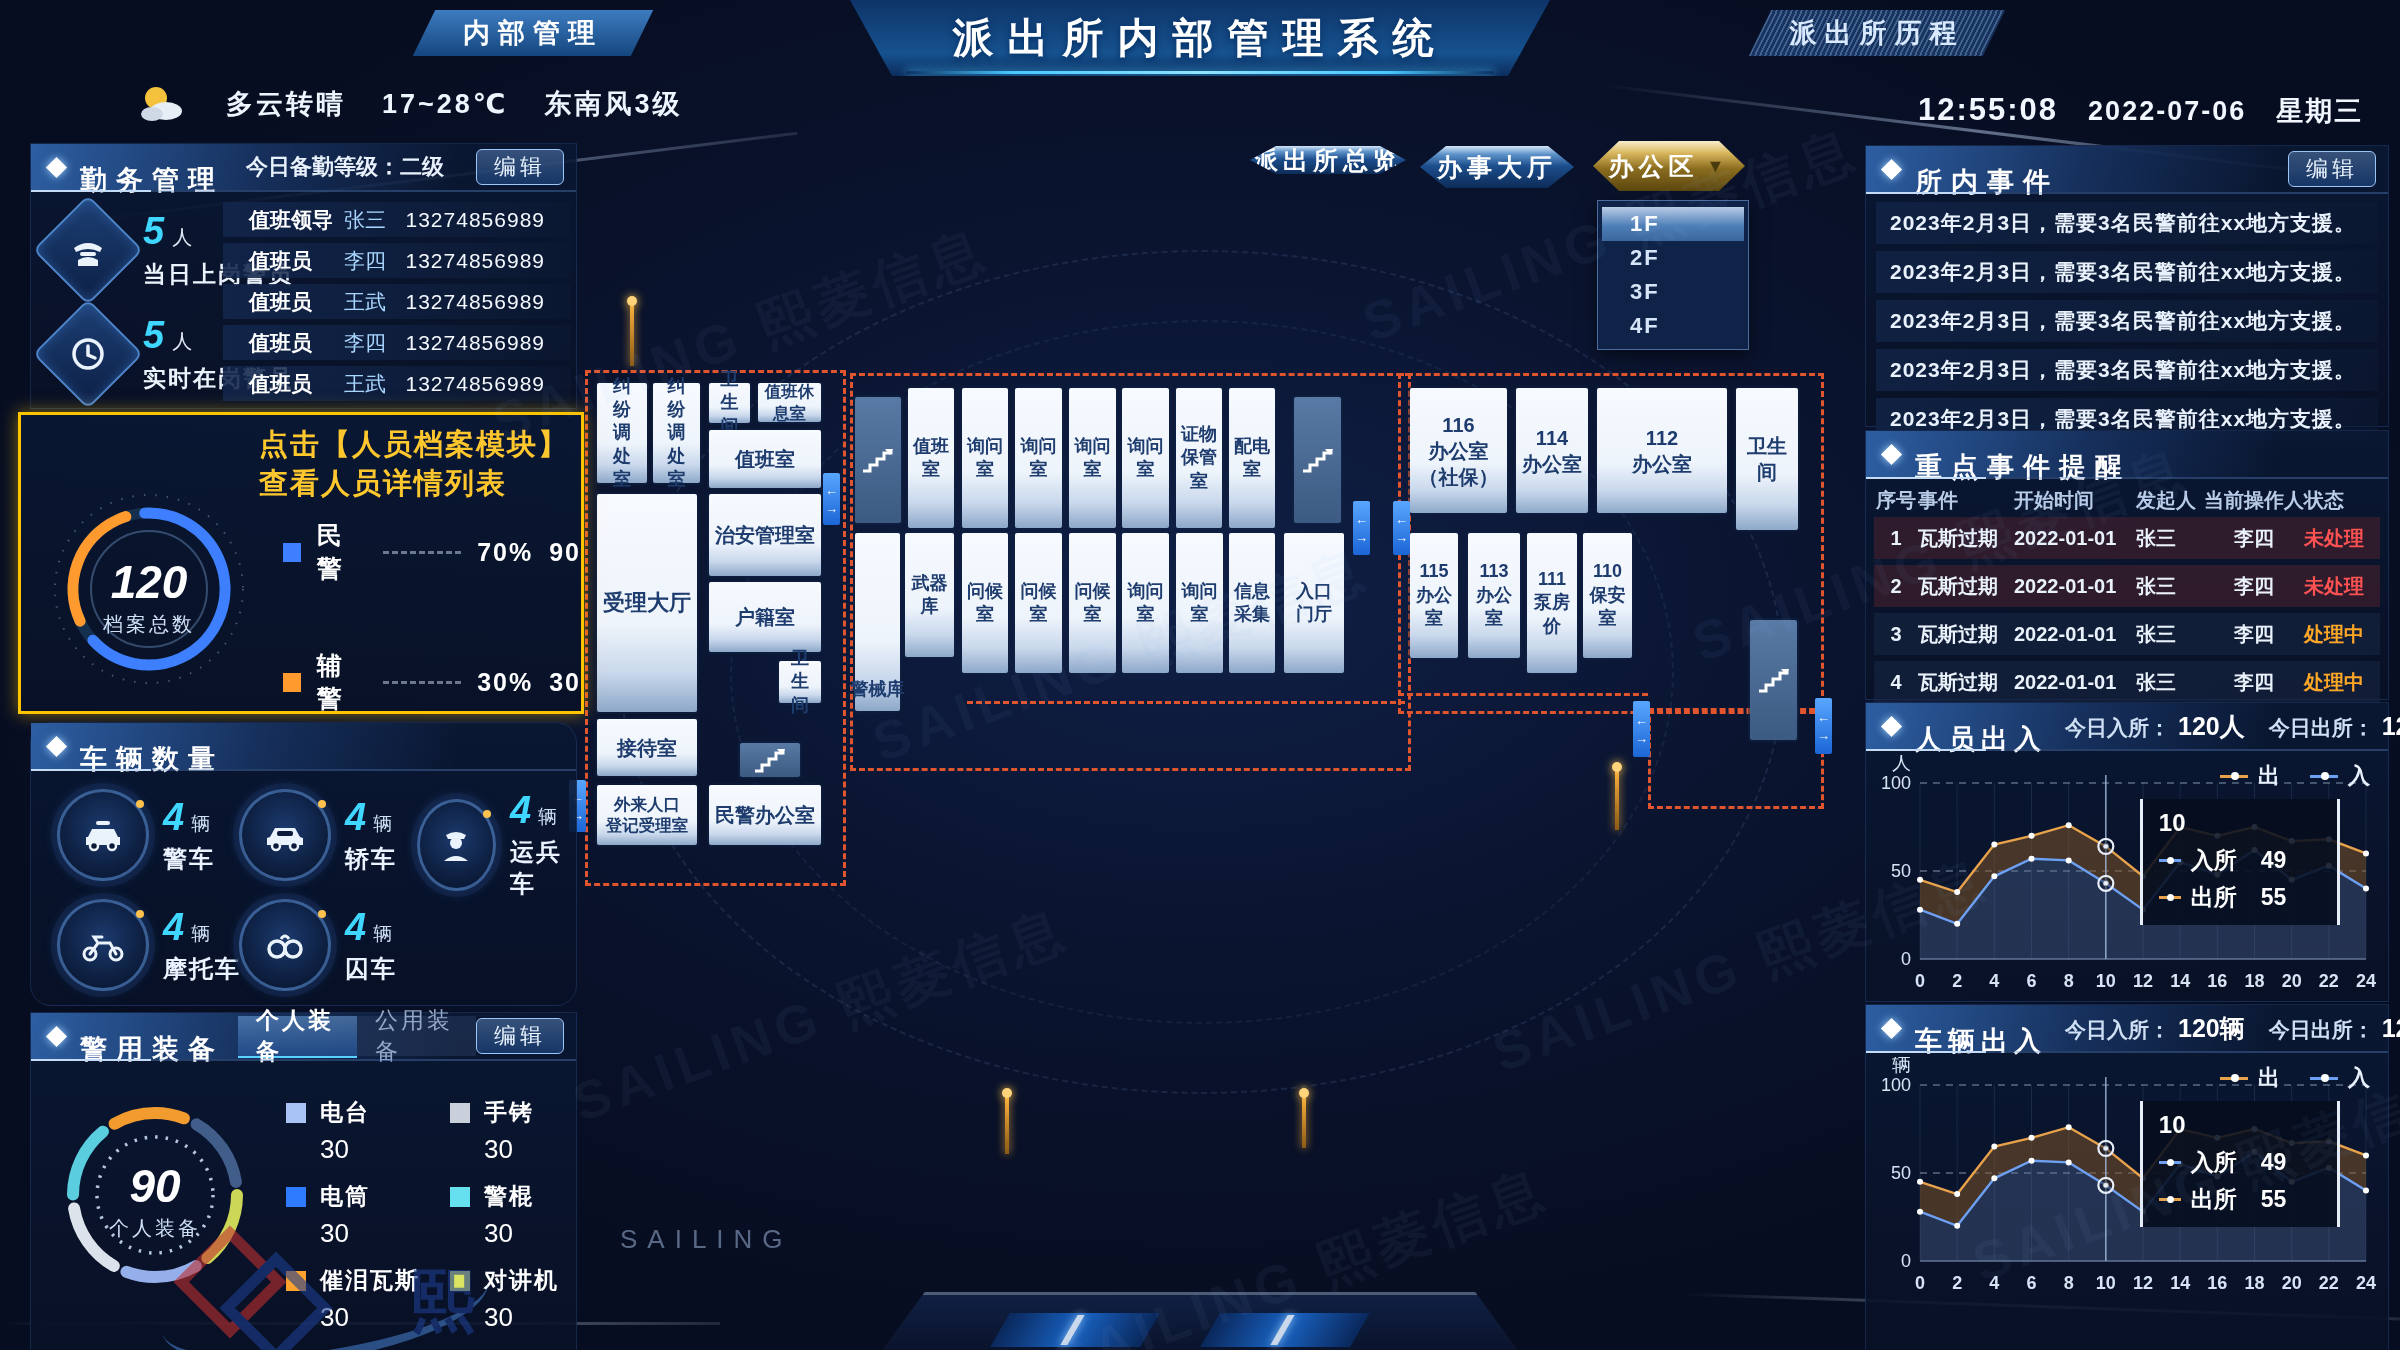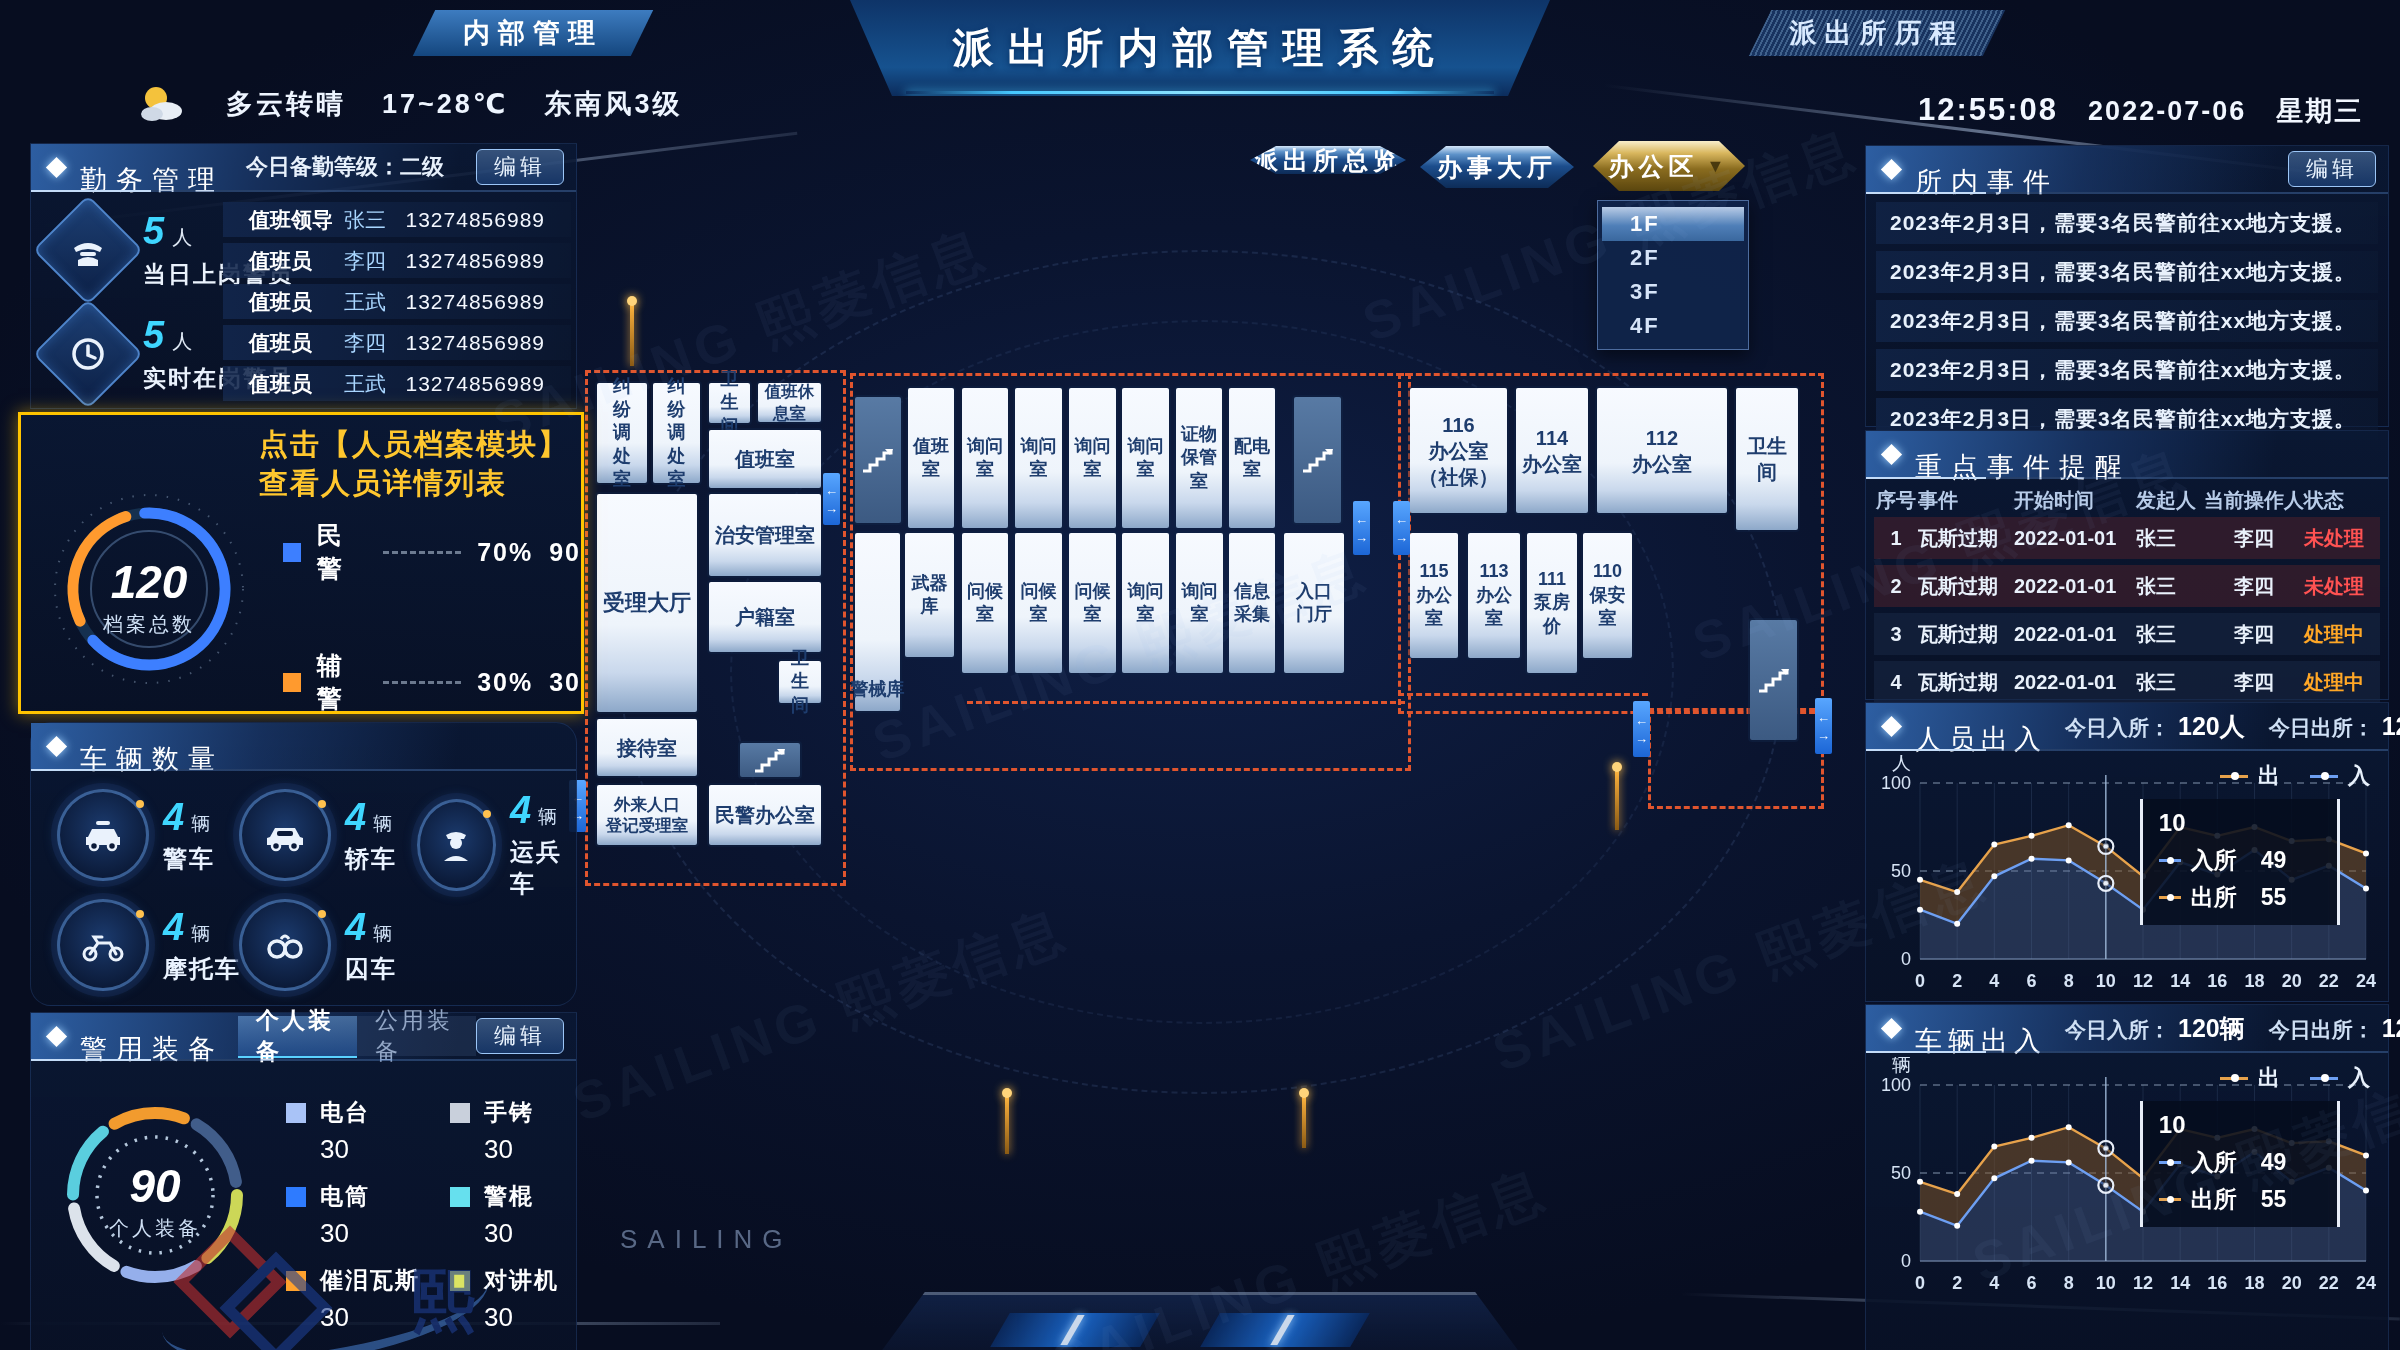--- a/index.html
+++ b/index.html
@@ -16,42 +16,42 @@
       clip-path:polygon(0 100%,7% 0,93% 0,100% 100%);border-top:3px solid rgba(160,180,210,.45);}
   .glow-slash{position:absolute;top:18px;width:150px;height:34px;background:linear-gradient(90deg,#0a2a60,#1b6ad0,#0a2a60);transform:skewX(-30deg);opacity:.9;}
   .glow-slash::after{content:'';position:absolute;left:46%;top:2px;width:7px;height:30px;background:#dfeeff;box-shadow:0 0 8px #9fd2ff;}
   
   .logo{position:absolute;left:150px;top:1228px;z-index:60;opacity:.6;pointer-events:none;}
   .logo .dm{position:absolute;width:58px;height:58px;transform:rotate(45deg);}
   .logo .swoosh{position:absolute;left:10px;top:26px;width:330px;height:96px;border-bottom:9px solid rgba(80,140,225,.85);border-radius:50%;transform:rotate(-9deg);}
   .logo .cn{position:absolute;left:260px;top:28px;font-size:66px;font-weight:bold;color:#1e3f8f;letter-spacing:8px;}
   .logo .en{position:absolute;left:470px;top:-4px;font-size:26px;color:#8fa6c9;letter-spacing:10px;}
   
-  .title-wrap{position:absolute;left:850px;top:0;width:700px;height:96px;z-index:12;
+  .title-wrap{position:absolute;left:850px;top:0;width:700px;height:76px;z-index:12;
       background:linear-gradient(180deg,#0e3468 0%,#16528f 70%,#0c2c5c 100%);
       clip-path:polygon(0 0,100% 0,94% 100%,6% 100%);display:flex;align-items:center;justify-content:center;}
   .title-wrap::after{content:'';position:absolute;left:8%;bottom:2px;width:84%;height:3px;background:linear-gradient(90deg,transparent,#46c8ff 18%,#8fe4ff 50%,#46c8ff 82%,transparent);box-shadow:0 0 10px #46c8ff;}
   .main-title{font-size:41px;font-weight:bold;color:#fff;letter-spacing:14px;text-shadow:0 2px 6px rgba(0,40,90,.9);}
   .head-tab{position:absolute;top:10px;height:46px;z-index:12;display:flex;align-items:center;justify-content:center;}
   .head-tab .skew{position:absolute;inset:0;transform:skewX(-26deg);}
   .tab-left .skew{background:linear-gradient(180deg,#3d7cc0,#14467e);}
   .tab-right .skew{background:repeating-linear-gradient(90deg,rgba(110,165,225,.55) 0 2px,rgba(35,75,135,.6) 2px 5px);}
   .head-tab span{position:relative;font-size:27px;font-weight:bold;color:#fff;letter-spacing:8px;}
   .tab-right span{color:#d9eaff;}
   .weather{position:absolute;left:138px;top:84px;display:flex;align-items:center;gap:36px;z-index:12;color:#eef5ff;font-size:27px;font-weight:bold;letter-spacing:3px;}
   .clock{position:absolute;left:1918px;top:92px;display:flex;align-items:baseline;gap:30px;z-index:12;color:#f2f7ff;font-weight:bold;letter-spacing:2px;}
   .clock .t{font-size:31px;}.clock .d{font-size:27px;}.clock .w{font-size:27px;}
   
   .panel{position:absolute;background:linear-gradient(180deg,rgba(10,24,52,.88),rgba(8,17,38,.9));border:1px solid rgba(70,120,200,.22);z-index:10;}
   .phead{position:relative;height:46px;display:flex;align-items:center;
       background:linear-gradient(100deg,rgba(47,98,168,.95) 0%,rgba(30,64,120,.6) 42%,rgba(20,40,80,0) 78%);}
   .phead::after{content:'';position:absolute;left:0;bottom:-2px;width:100%;height:2px;
       background:linear-gradient(90deg,#c4dcf8 0 120px,rgba(90,140,210,.35) 120px);}
   .bullet{width:15px;height:15px;background:#fff;transform:rotate(45deg);margin:0 0 0 18px;box-shadow:0 0 8px #9fd2ff;flex:0 0 auto;}
-  .ptitle{font-size:27px;font-weight:normal;color:#fff;letter-spacing:9px;margin-left:16px;white-space:nowrap;margin-top:26px;}
+  .ptitle{font-size:27px;font-weight:bold;color:#fff;letter-spacing:9px;margin-left:16px;white-space:nowrap;margin-top:26px;}
   .psub{font-size:22px;font-weight:bold;color:#e8f1fc;margin-left:22px;white-space:nowrap;}
   .edit-btn{margin-left:auto;margin-right:12px;min-width:86px;height:34px;border:1px solid #9cc6f7;border-radius:6px;
       background:linear-gradient(180deg,rgba(120,170,230,.4),rgba(30,70,130,.65));color:#eaf4ff;font-size:22px;
       display:flex;align-items:center;justify-content:center;letter-spacing:4px;cursor:pointer;}
   
   .stat{position:absolute;display:flex;align-items:center;gap:16px;}
   .dia{width:74px;height:74px;transform:rotate(45deg);border:2px solid #4d83c9;background:linear-gradient(135deg,#1d4075,#0c1f44);display:flex;align-items:center;justify-content:center;border-radius:8px;box-shadow:0 0 12px rgba(60,120,200,.45) inset;}
   .dia>svg{transform:rotate(-45deg);}
   .stat .num{font-size:38px;font-weight:bold;font-style:italic;color:#3fd6ff;}
   .stat .unit{font-size:20px;color:#dfe9f5;margin-left:8px;}

